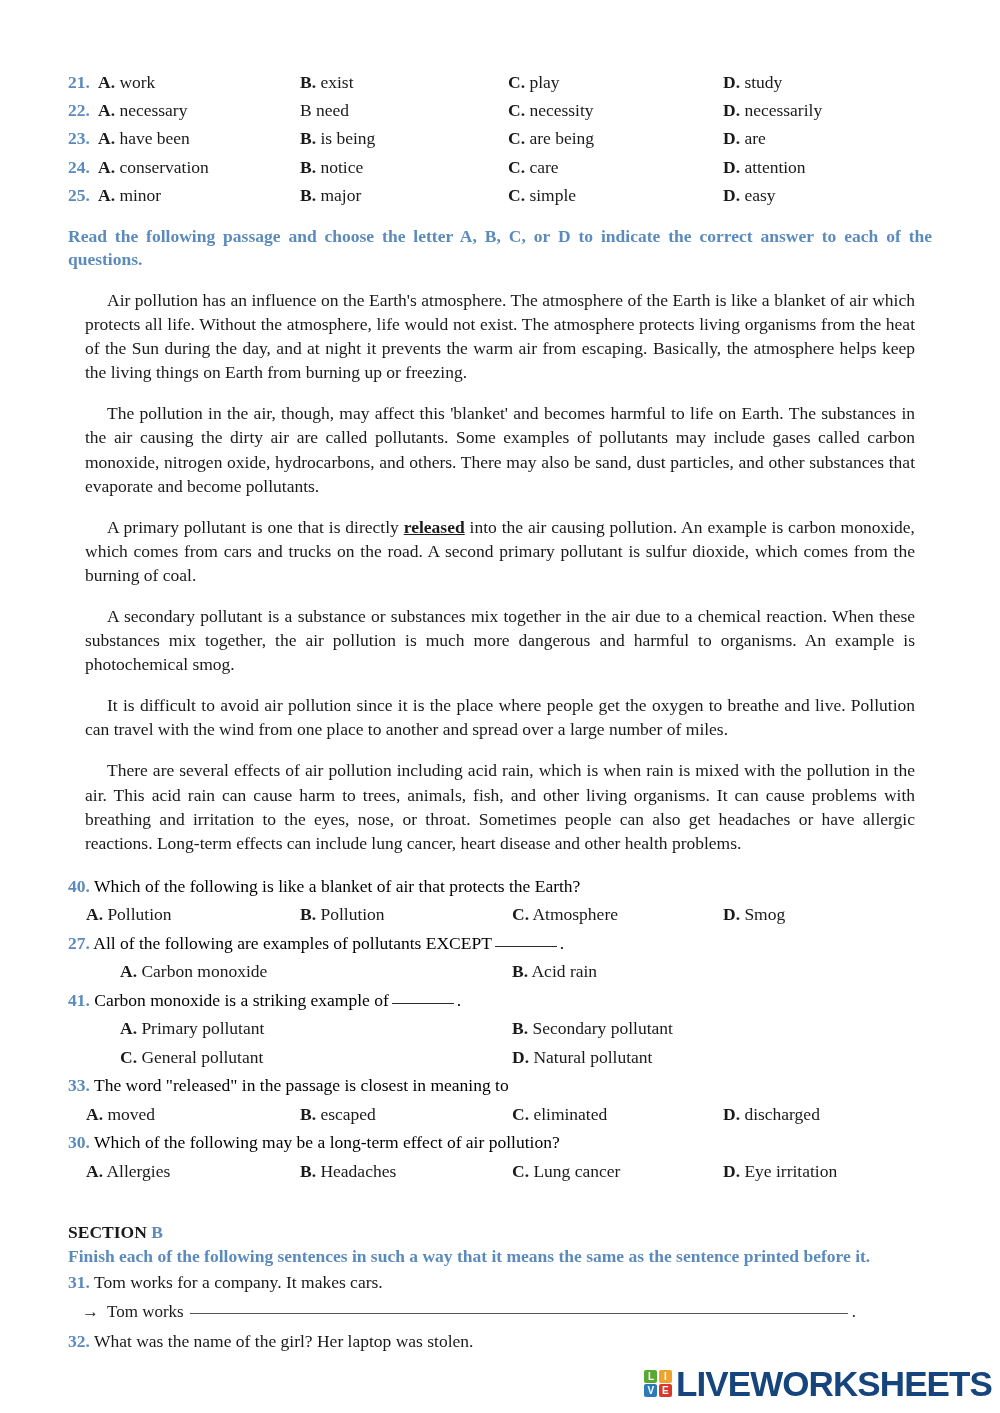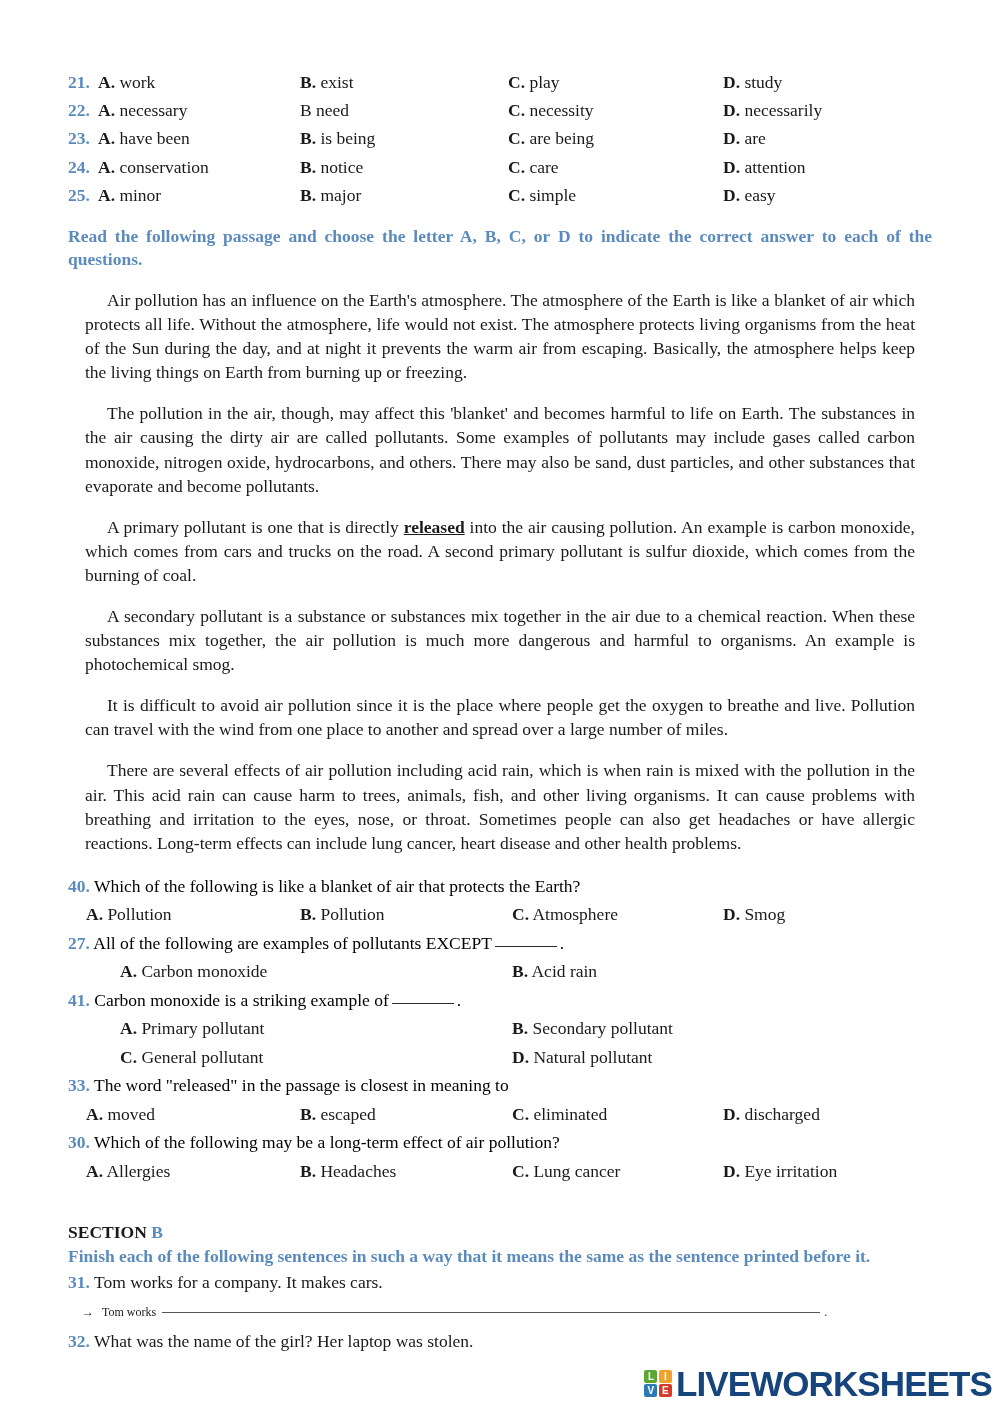--- a/index.html
+++ b/index.html
@@ -133,21 +133,21 @@
   .section-head .sec-word { color: #1a1a1a; }
   .section-head .sec-letter { color: #5b8bbd; }
 
   .sent-line {
     font-size: 17.5px;
     line-height: 28.5px;
     white-space: nowrap;
   }
   .answer-line {
     position: relative;
-    font-size: 12px;
+    font-size: 17px;
     line-height: 30px;
     white-space: nowrap;
   }
   .answer-line .arrow { margin-left: 14px; }
   .answer-line .lead { margin-left: 8px; }
   .long-blank {
     display: inline-block;
     border-bottom: 1.4px solid #555555;
     width: 658px;
     vertical-align: 3px;

